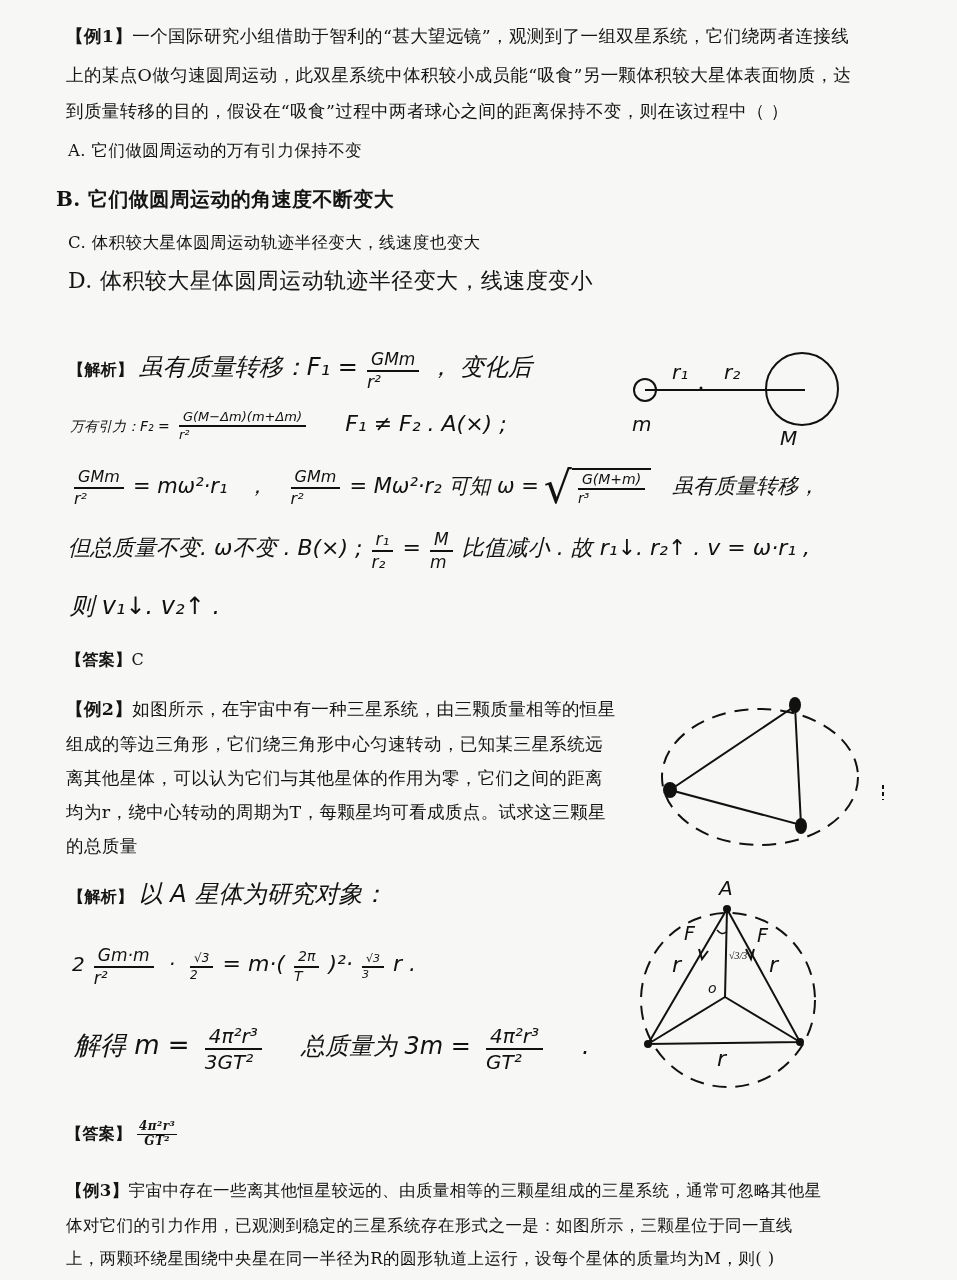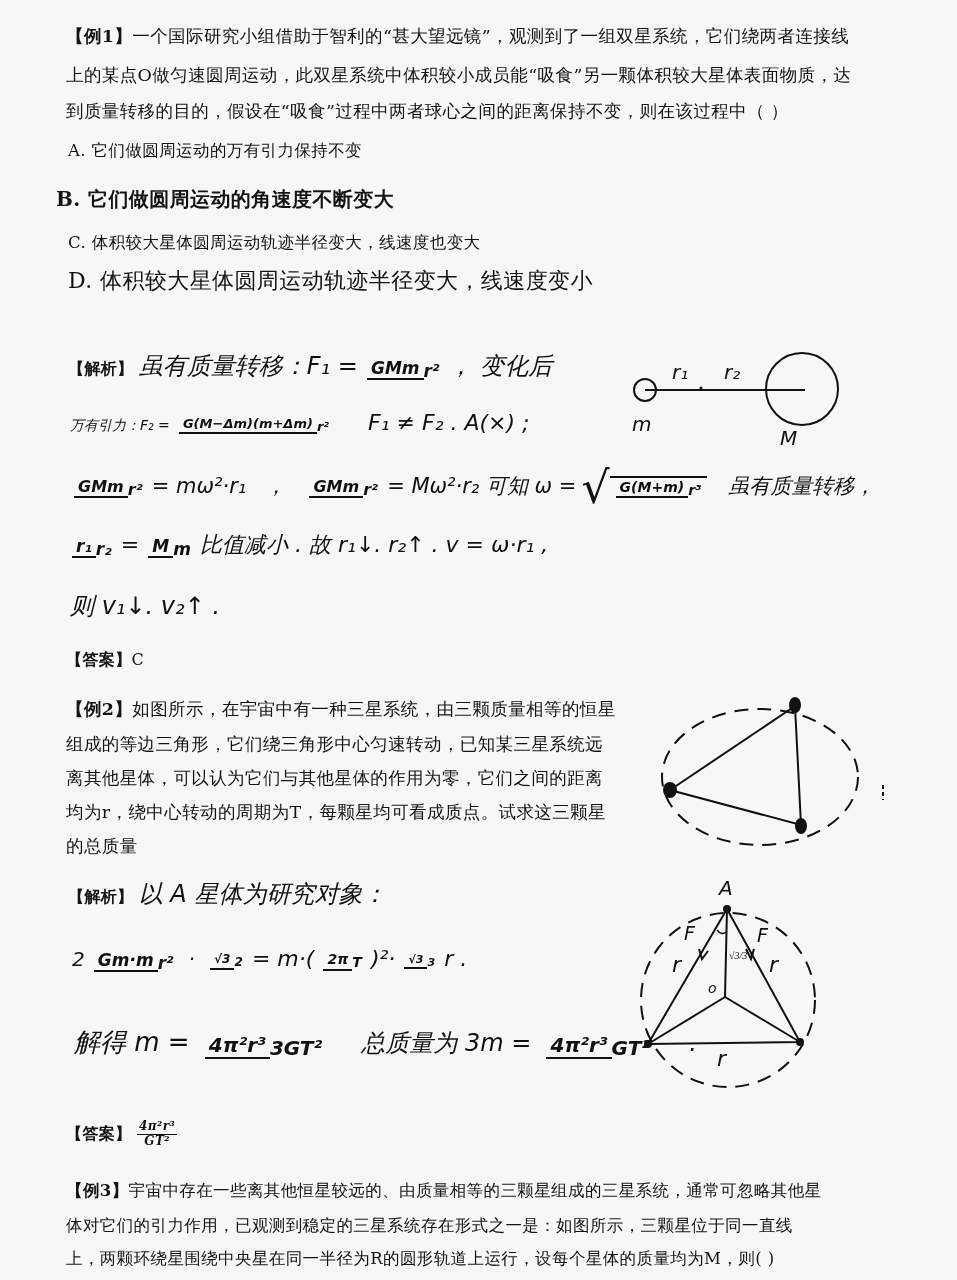--- a/index.html
+++ b/index.html
@@ -7,21 +7,21 @@
     width: 957px; height: 1280px; overflow: hidden;
     background: #f7f7f5;
     font-family: "DejaVu Serif", "Liberation Serif", serif;
     color: #141414;
     position: relative;
   }
   .abs { position: absolute; }
   .print { font-size: 17.5px; letter-spacing: 0.4px; white-space: nowrap; }
   .hand { font-family: "DejaVu Sans", "Liberation Sans", sans-serif; font-style: italic; color: #111; white-space: nowrap; }
   .bracket { font-weight: bold; }
-  .frac { display: inline-flex; flex-direction: row; align-items: flex-end; vertical-align: middle; margin: 0 4px; font-weight: bold; }
+  .frac { display: inline-flex; flex-direction: column; align-items: flex-start; vertical-align: middle; margin: 0 4px; }
   .frac .num { border-bottom: 2px solid #111; padding: 0 4px 1px; line-height: 1.1; }
   .frac .den { padding-top: 1px; line-height: 1.1; }
   .sqrt { display: inline-flex; align-items: center; vertical-align: middle; }
   .sqrt .rad { font-size: 44px; line-height: 1; font-style: normal; }
   .sqrt .body { border-top: 2px solid #111; display: inline-flex; }
   svg { position: absolute; overflow: visible; }
   .ansfrac { display:inline-flex; flex-direction:column; align-items:center; vertical-align:middle; font-style: italic; font-size: 12px; font-weight: bold; }
   .ansfrac .num { border-bottom: 1.5px solid #111; padding: 0 2px; line-height: 1.15; }
   .ansfrac .den { line-height: 1.15; }
 </style>
@@ -76,20 +76,21 @@
       <span class="frac" style="font-size:14px;margin:2px 6px;">
         <span class="num">G(M+m)</span>
         <span class="den">r³</span>
       </span>
     </span>
   </span>
   <span class="hand" style="font-size:21px;margin-left:16px;">虽有质量转移，</span>
 </div>
 
 <div class="abs" style="left:68px;top:530px;">
+  <span class="hand" style="font-size:22px;">但总质量不变. ω不变 . B(×) ;</span>
   <span class="frac hand" style="font-size:17px;">
     <span class="num">r₁</span>
     <span class="den">r₂</span>
   </span>
   <span class="hand" style="font-size:22px;">=</span>
   <span class="frac hand" style="font-size:17px;">
     <span class="num">M</span>
     <span class="den">m</span>
   </span>
   <span class="hand" style="font-size:22px;">比值减小 . 故 r₁↓. r₂↑ . v = ω·r₁ ,</span>

